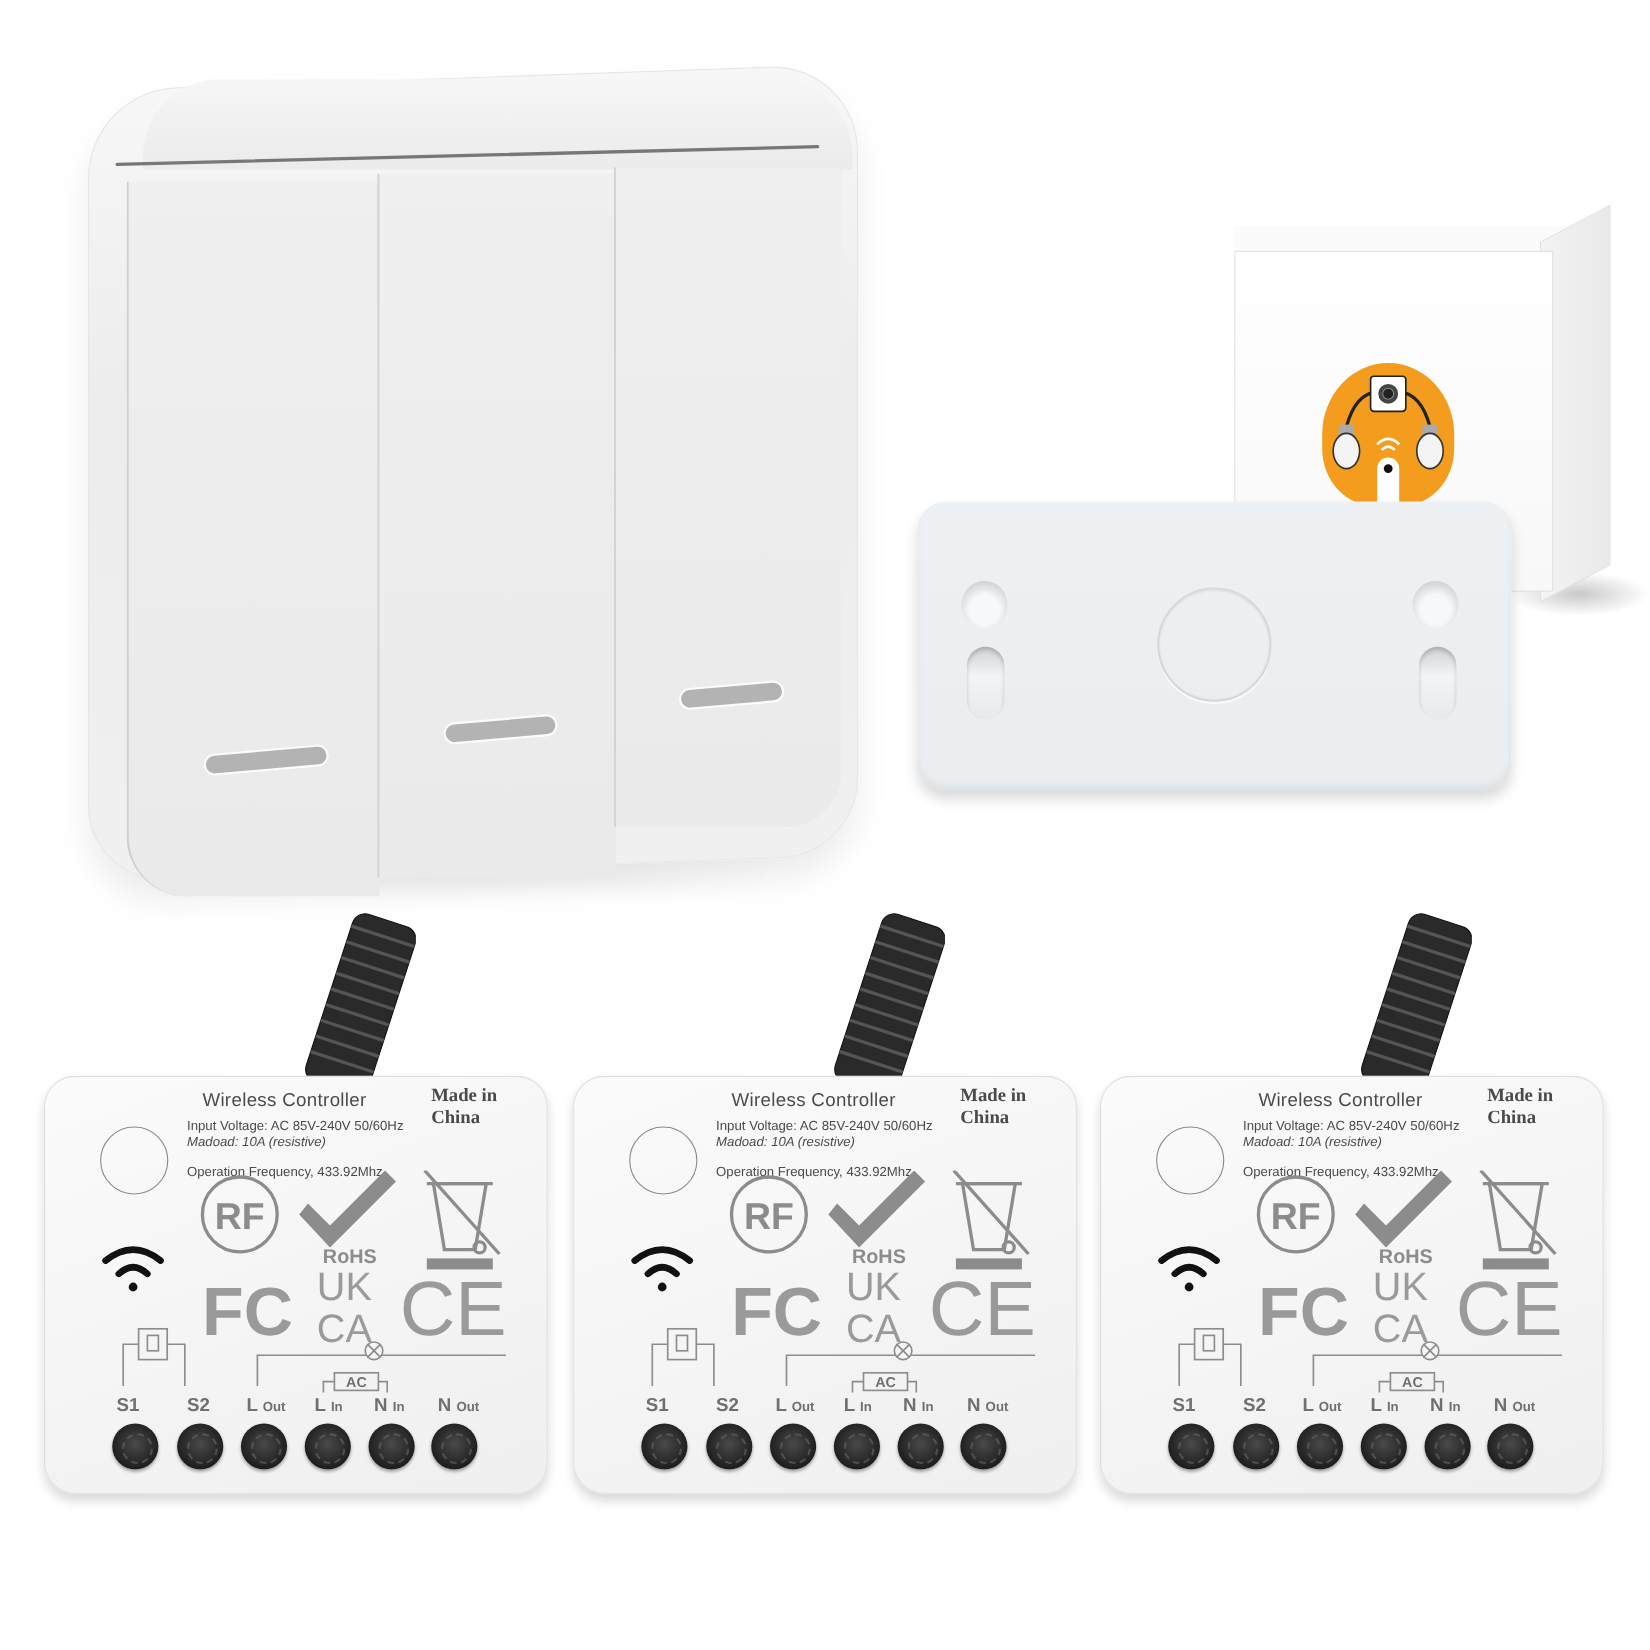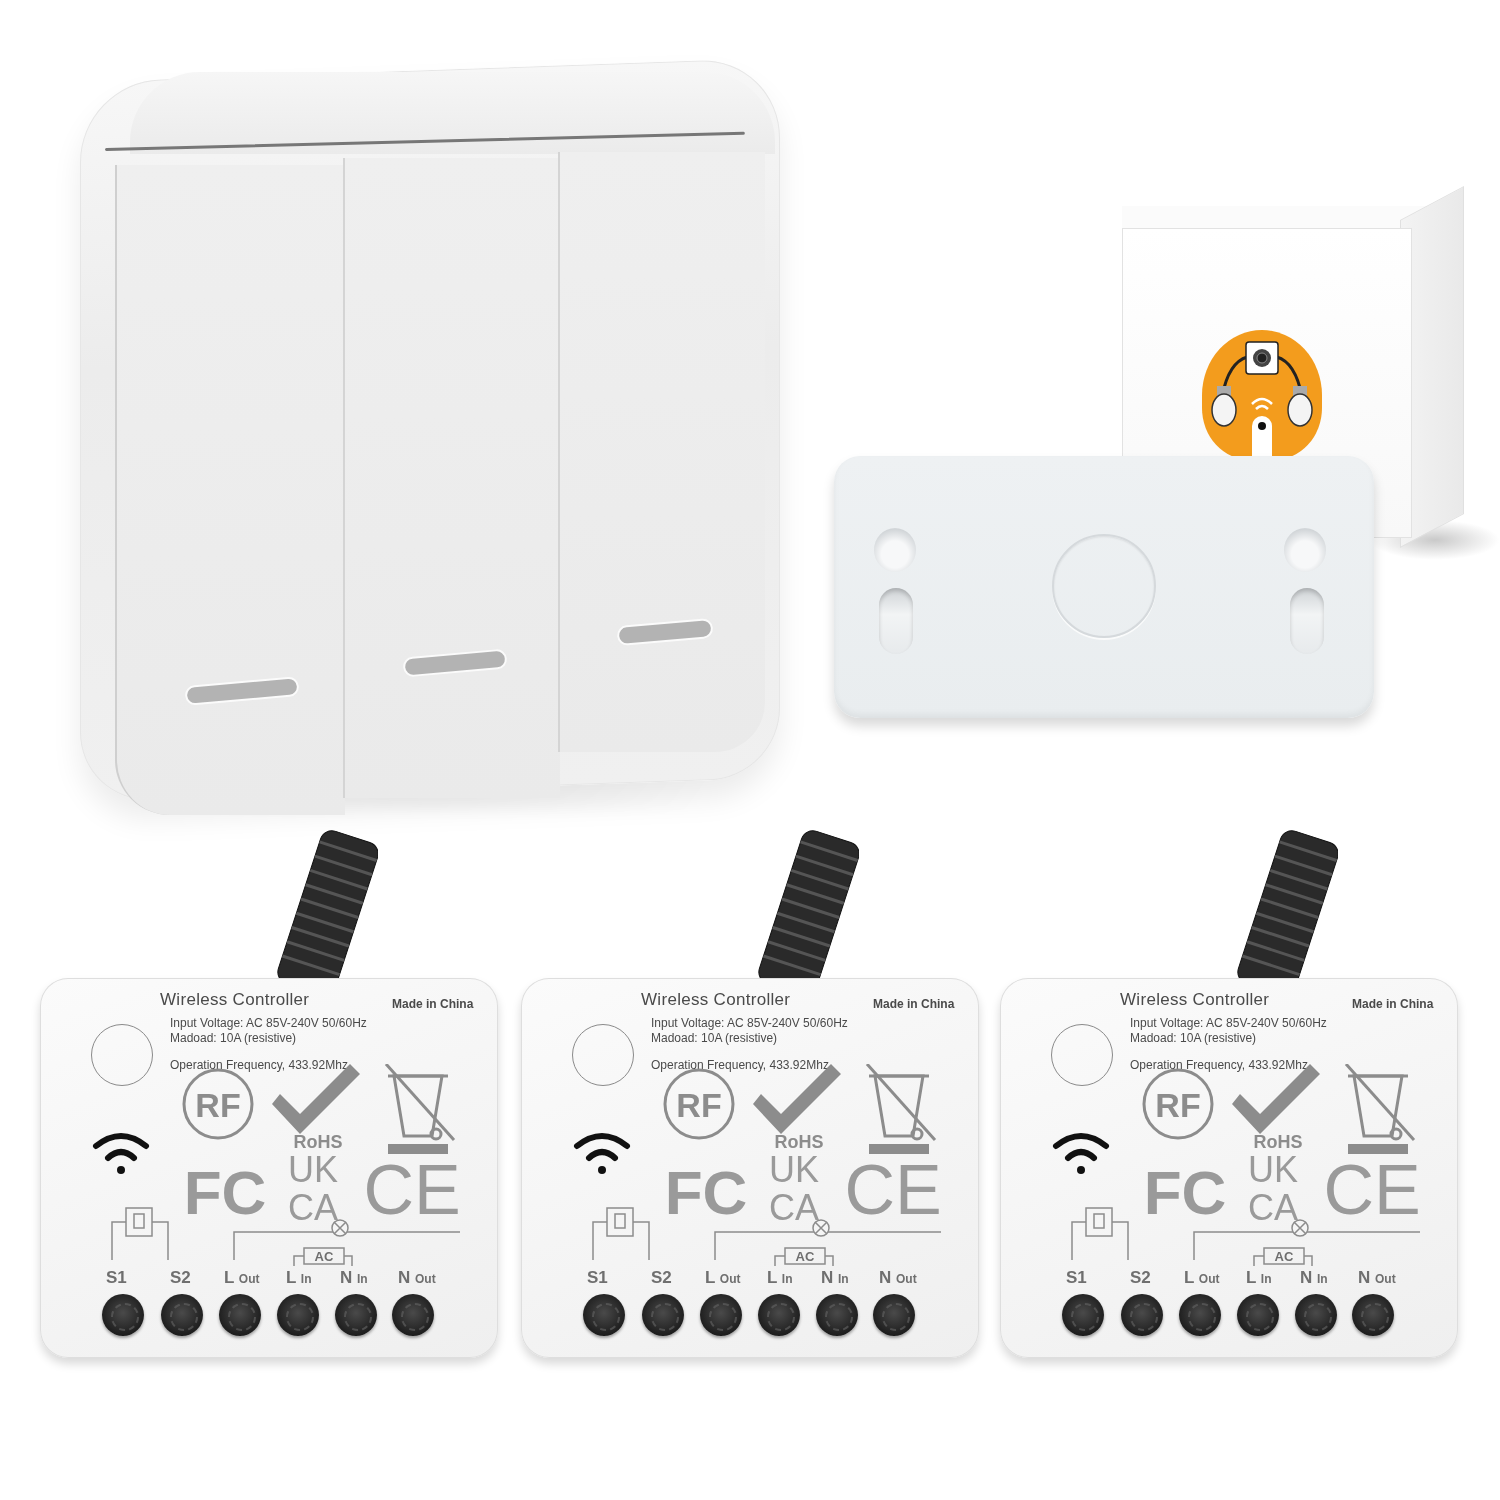--- a/index.html
+++ b/index.html
@@ -33,25 +33,25 @@
   .slot{width:34px;height:66px;border-radius:17px;background:linear-gradient(180deg,#cfd3d6,#f2f4f5 40%,#e7eaec);box-shadow:inset 0 3px 4px rgba(0,0,0,0.18);}
   .center-ring{left:1052px;top:534px;width:100px;height:100px;border-radius:50%;border:2px solid #d5d9dc;box-shadow:0 2px 0 #fafbfb, inset 0 1px 2px rgba(0,0,0,0.08);}
 
   
   .module{position:absolute;top:978px;width:460px;height:380px;}
   .module-1{left:40px;}
   .module-2{left:521px;}
   .module-3{left:1000px;}
   .antenna{position:absolute;left:228px;top:-165px;width:110px;height:190px;}
   .mod-body{position:absolute;left:0;top:0;width:458px;height:380px;border-radius:28px;background:linear-gradient(160deg,#fbfbfb,#efefef);box-shadow:0 6px 10px rgba(0,0,0,0.15),0 0 0 1px #dedede inset;}
-  .mod-title{position:absolute;left:120px;top:12px;font-size:17px;color:#4a4a4a;letter-spacing:0.3px;text-align:right;}
-  .mod-origin{position:absolute;left:352px;top:19px;font-size:12px;font-weight:bold;color:#4a4a4a;}
+  .mod-title{position:absolute;left:144px;top:12px;font-size:17px;color:#4a4a4a;letter-spacing:0.3px;text-align:right;}
+  .mod-origin{position:absolute;left:352px;top:8px;font-size:17px;font-weight:bold;color:#4a4a4a;font-family:Liberation Serif, serif;}
   .mod-spec{position:absolute;left:130px;font-size:12px;color:#4a4a4a;line-height:14px;}
   .spec-1{top:38px;}
-  .spec-2{top:53px;}
+  .spec-2{top:53px;font-style:italic;}
   .spec-3{top:80px;}
   .pair-button{position:absolute;left:51px;top:46px;width:60px;height:60px;border-radius:50%;border:1.5px solid #8a8a8a;}
   .wifi{position:absolute;left:52px;top:150px;width:58px;height:48px;}
   .logos{position:absolute;left:140px;top:86px;width:300px;height:160px;}
   .terminal-diagram{position:absolute;left:60px;top:226px;width:360px;height:80px;}
   .term-label{position:absolute;top:290px;font-size:17px;font-weight:bold;color:#6f6f6f;}
   .term-label small{font-size:12px;}
   .screw{position:absolute;top:316px;width:42px;height:42px;border-radius:50%;background:radial-gradient(circle at 50% 45%,#4a4a4a,#1e1e1e 70%,#0f0f0f);box-shadow:0 2px 3px rgba(0,0,0,0.35);}
   .screw::after{content:"";position:absolute;left:9px;top:9px;width:24px;height:24px;border-radius:50%;border:2px dashed #5e5e5e;opacity:0.7;}
 </style>

